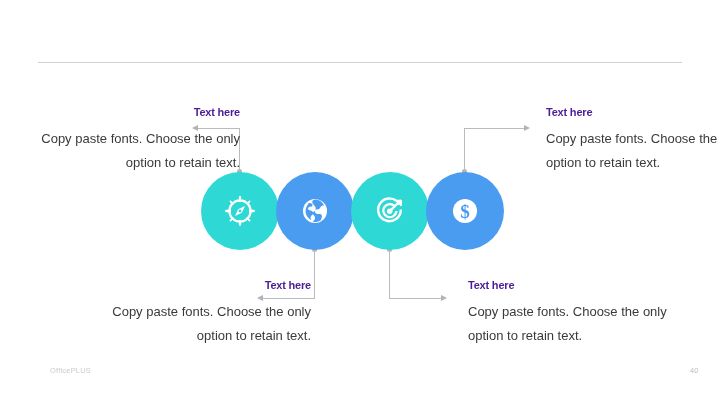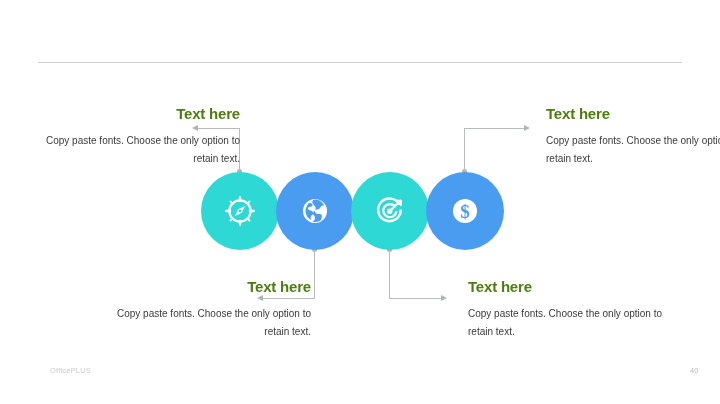--- a/index.html
+++ b/index.html
@@ -42,25 +42,25 @@
     border-right:6px solid #b0b4b6;
   }
   .arrow-r{
     border-top:3.5px solid transparent;border-bottom:3.5px solid transparent;
     border-left:6px solid #b0b4b6;
   }
 
   
   .tblock{position:absolute;width:200px;}
   .tblock .head{
-    font-size:15px;font-weight:bold;color:#4d7c0f;
+    font-size:11px;font-weight:bold;color:#4c1d95;
     letter-spacing:-0.2px;margin:0 0 9px 0;line-height:1.1;
   }
   .tblock .body{
-    font-size:10px;color:#3a3a3a;line-height:1.85;margin:0;
+    font-size:13px;color:#3a3a3a;line-height:1.85;margin:0;
   }
   .ta-right{text-align:right;}
   .ta-left{text-align:left;}
 
   .tb-tl{left:40px;top:106px;}
   .tb-tr{left:546px;top:106px;}
   .tb-bl{left:111px;top:279px;}
   .tb-br{left:468px;top:279px;}
 
   

